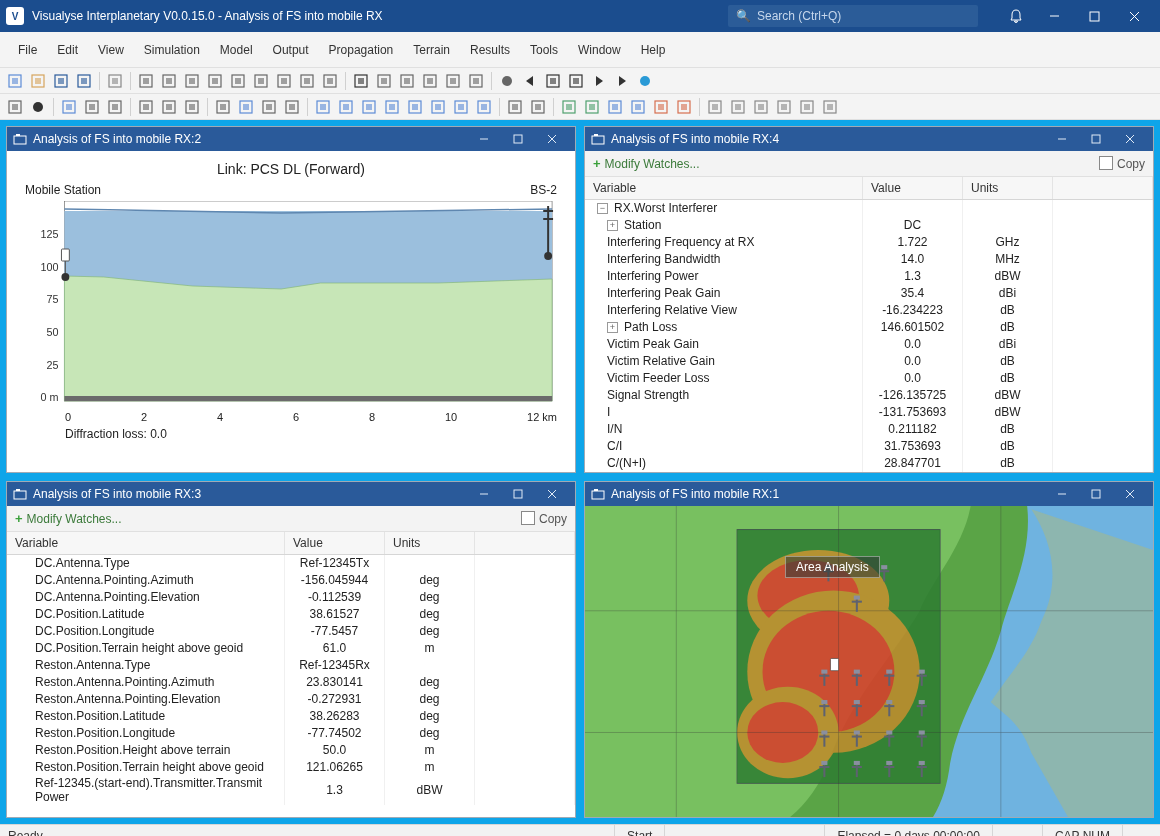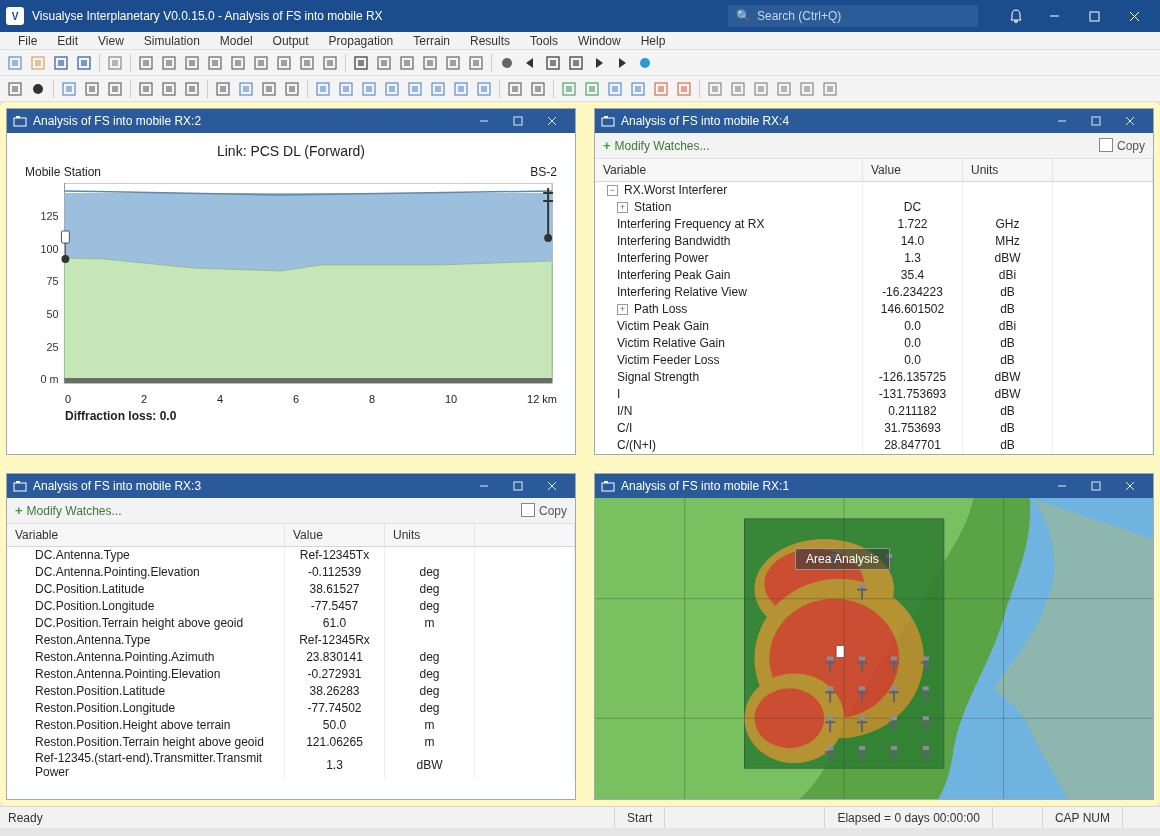--- a/index.html
+++ b/index.html
@@ -8,29 +8,29 @@
   .titlebar { height: 32px; background: #1b4d8e; color: #fff; display: flex; align-items: center; padding: 0 6px; }
   .titlebar .app-icon { width: 18px; height: 18px; background: #fff; border-radius: 3px; margin-right: 8px; display:flex; align-items:center; justify-content:center; font-size:10px; color:#1b4d8e; font-weight:bold; }
   .titlebar .title { font-size: 12px; }
   .titlebar .spacer { flex: 1; }
   .titlebar .search { width: 250px; height: 22px; background: #2b5c98; border-radius: 2px; display: flex; align-items: center; padding: 0 8px; color: #c6d7ec; font-size: 12px; }
   .titlebar .search .icon { margin-right: 6px; font-size: 12px; }
   .titlebar .win-controls { display: flex; margin-left: 20px; gap: 0; }
   .titlebar .ctrl { width: 40px; height: 32px; display: flex; align-items: center; justify-content: center; font-size: 11px; }
   .titlebar .ctrl.bell { width: 36px; }
 
-  .menubar { height: 18px; background: #f4f4f4; display: flex; align-items: center; padding: 0 8px; gap: 0; border-bottom: 1px solid #e0e0e0; }
+  .menubar { height: 36px; background: #f4f4f4; display: flex; align-items: center; padding: 0 8px; gap: 0; border-bottom: 1px solid #e0e0e0; }
   .menubar .menu-item { padding: 3px 10px; font-size: 12px; color: #333; }
 
   .toolbar { height: 26px; background: #f4f4f4; display: flex; align-items: center; padding: 0 4px; gap: 1px; border-bottom: 1px solid #e0e0e0; }
   .toolbar .tbtn { width: 22px; height: 22px; display: flex; align-items: center; justify-content: center; border-radius: 2px; }
   .toolbar .tsep { width: 1px; height: 18px; background: #d0d0d0; margin: 0 3px; }
   .tbtn svg { display:block; }
 
-  .workspace { height: calc(836px - 32px - 26px - 26px - 26px - 22px); background: #fef9c3; padding: 6px; display: grid; grid-template-columns: 570px 1fr; grid-template-rows: 347px 1fr; gap: 18px; border-radius: 6px; }
+  .workspace { height: calc(836px - 32px - 26px - 26px - 26px - 22px); background: #0ea5e9; padding: 6px; display: grid; grid-template-columns: 570px 1fr; grid-template-rows: 347px 1fr; gap: 8px; }
 
   .panel { background: #fff; border: 1px solid #a0aab5; display: flex; flex-direction: column; overflow: hidden; border-radius: 0; }
   .panel-title { height: 24px; background: #2a5a9a; color: #fff; display: flex; align-items: center; padding: 0 6px; font-size: 12px; }
   .panel-title .picon { width: 14px; height: 12px; margin-right: 6px; display:inline-flex; align-items:center; justify-content:center; }
   .panel-title .spacer { flex: 1; }
   .panel-title .pctrl { width: 34px; height: 18px; display: flex; align-items: center; justify-content: center; font-size: 10px; color:#e0eaf6; }
 
   .subbar { height: 26px; background: #f3f3f3; border-bottom: 1px solid #e0e0e0; display: flex; align-items: center; padding: 0 8px; font-size: 12px; color: #3b7a3a; }
   .subbar .plus { color: #3aa03a; font-weight: bold; margin-right: 4px; font-size:13px; }
   .subbar .spacer { flex: 1; }
@@ -52,21 +52,21 @@
   .scroll-wrap::-webkit-scrollbar-track { background: #f0f0f0; }
   .scroll-wrap::-webkit-scrollbar-thumb { background: #c6c6c6; border:1px solid #a8a8a8; }
 
   
   .chart-body { flex: 1; background: #fff; position: relative; padding: 10px 18px 6px 18px; }
   .chart-title { text-align: center; font-size: 14px; margin-bottom: 6px; }
   .chart-labels { display: flex; justify-content: space-between; font-size: 12px; font-weight: normal; }
   .chart-area { position: relative; height: 210px; margin-top: 4px; }
   .chart-area svg { width:100%; height:100%; }
   .chart-xticks { display:flex; justify-content:space-between; font-size:11px; padding:0 0 0 40px; }
-  .chart-footer { font-size: 12px; font-weight: bold; padding-left:40px; margin-top:4px; }
+  .chart-footer { font-size: 12px; font-weight: normal; padding-left:40px; margin-top:4px; }
 
   
   .map-body { flex:1; background:#6fb3e0; position:relative; overflow:hidden; }
   .map-body svg { width:100%; height:100%; display:block; }
   .map-label { position:absolute; top:50px; left:200px; background:rgba(50,60,55,0.6); color:#fff; padding:3px 10px; font-size:12px; border:1px solid rgba(255,255,255,0.4); }
 
   .statusbar { height: 22px; background: #f2f2f2; border-top:1px solid #d6d6d6; display: flex; align-items: center; font-size: 12px; color:#333; padding: 0 8px; }
   .statusbar .sp { flex:1; }
   .statusbar .sseg { padding:0 12px; border-left:1px solid #d6d6d6; height:100%; display:flex; align-items:center; }
   .statusbar .sseg.first { border-left:none; padding-left:0; }
@@ -788,20 +788,26 @@
         </tr>
           </thead>
         <tbody id="tbody3">
             <tr>
               <td class="var" style="padding-left:28px">DC.Antenna.Type</td>
               <td class="val">Ref-12345Tx</td>
               <td class="un"></td>
               <td></td>
             </tr>
             <tr>
+              <td class="var" style="padding-left:28px">DC.Antenna.Pointing.Azimuth</td>
+              <td class="val">-156.045944</td>
+              <td class="un">deg</td>
+              <td></td>
+            </tr>
+            <tr>
               <td class="var" style="padding-left:28px">DC.Antenna.Pointing.Elevation</td>
               <td class="val">-0.112539</td>
               <td class="un">deg</td>
               <td></td>
             </tr>
             <tr>
               <td class="var" style="padding-left:28px">DC.Position.Latitude</td>
               <td class="val">38.61527</td>
               <td class="un">deg</td>
               <td></td>

